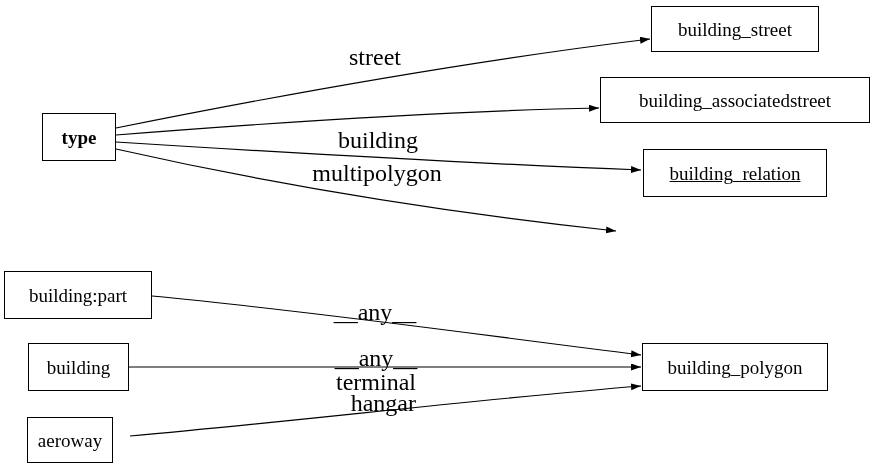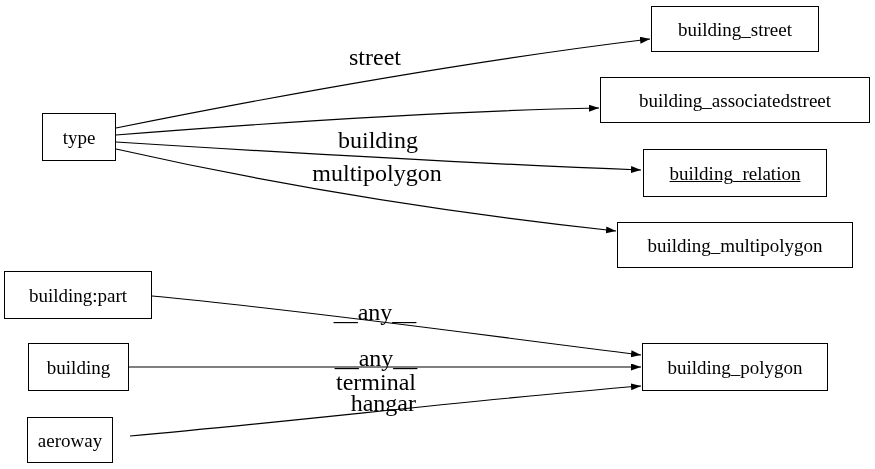--- a/index.html
+++ b/index.html
@@ -63,29 +63,28 @@
     </defs>
     <path class="edge" d="M116,128 C 290,93 470,61 650,39" marker-end="url(#arrow)"></path>
     <path class="edge" d="M116,135 C 280,122 440,111 599,108" marker-end="url(#arrow)"></path>
     <path class="edge" d="M116,142 C 290,153 460,163 641,170" marker-end="url(#arrow)"></path>
     <path class="edge" d="M116,149 C 280,186 450,213 616,231" marker-end="url(#arrow)"></path>
     <path class="edge" d="M152,296 C 320,312 480,335 641,355" marker-end="url(#arrow)"></path>
     <path class="edge" d="M129,367 L 641,367" marker-end="url(#arrow)"></path>
     <path class="edge" d="M130,436 C 300,421 470,400 641,386" marker-end="url(#arrow)"></path>
   </svg>
 
-  <div class="node" style="left:42px; top:113px; width:74px; height:48px;">type</div>
+  <div class="node" style="left:42px; top:113px; width:74px; height:48px;font-weight:bold;">type</div>
 
   <div class="node" style="left:651px; top:6px; width:168px; height:46px;">building_street</div>
 
   <div class="node" style="left:600px; top:77px; width:270px; height:46px;">building_associatedstreet</div>
 
   <div class="node" style="left:643px; top:149px; width:184px; height:48px;text-decoration:underline;">building_relation</div>
 
-  <div class="node" style="left:617px; top:222px; width:236px; height:46px;">building_multipolygon</div>
 
   <div class="node" style="left:4px; top:271px; width:148px; height:48px;">building:part</div>
 
   <div class="node" style="left:28px; top:343px; width:101px; height:48px;">building</div>
 
   <div class="node" style="left:27px; top:417px; width:86px; height:46px;">aeroway</div>
 
   <div class="node" style="left:642px; top:343px; width:186px; height:48px;">building_polygon</div>
 
   <div class="edge-label" style="left:375px; top:57px;">street</div>

